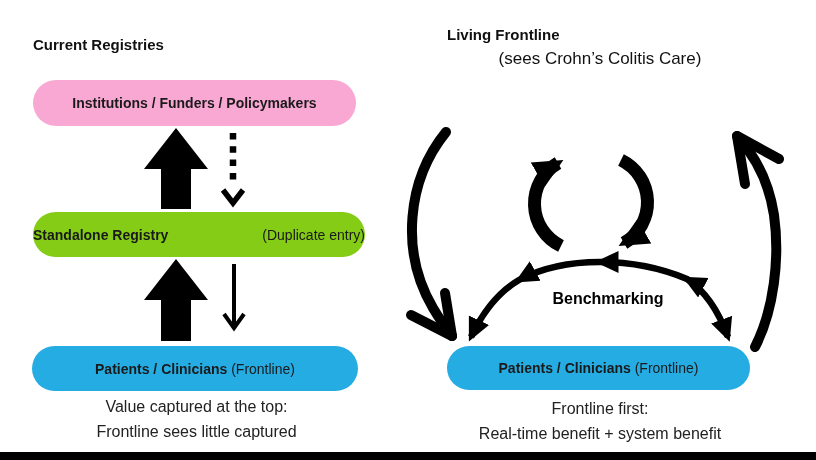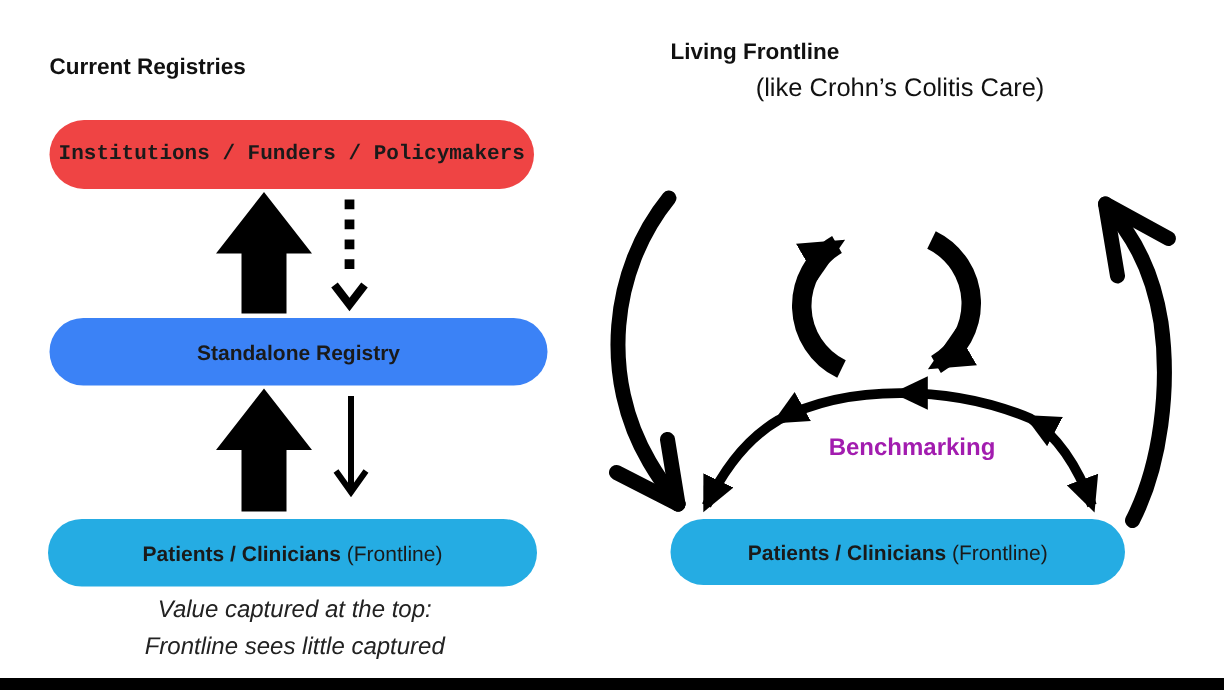--- a/index.html
+++ b/index.html
@@ -17,25 +17,25 @@
     position:absolute;z-index:1;border-radius:23px;display:flex;align-items:center;justify-content:center;
     font-size:14px;color:#1a1a1a;white-space:pre;
   }
   .pill .b{font-weight:bold;}
   .pill .n{font-weight:400;}
   .pill-orange{left:33px;top:80px;width:323px;height:46px;}
   .pill-green{left:33px;top:212px;width:332px;height:45px;}
   .pill-blue-left{left:32px;top:346px;width:326px;height:45px;}
   .pill-yellow{left:450px;top:88px;width:297px;height:44px;}
   .pill-blue-right{left:447px;top:346px;width:303px;height:44px;}
-  .caption{position:absolute;z-index:3;text-align:center;font-size:16px;line-height:25px;color:#222;font-style:italic;}
+  .caption{position:absolute;z-index:3;text-align:center;font-size:16px;line-height:25px;color:#222;}
   .caption-left{left:33px;top:394px;width:327px;}
   .caption-right{left:447px;top:396px;width:306px;}
   .cycle-label{position:absolute;z-index:3;left:508px;top:290px;width:200px;text-align:center;
-    font-size:16px;font-weight:bold;color:#a21caf;}
+    font-size:16px;font-weight:bold;color:#000000;}
   .bottom-bar{position:absolute;z-index:4;left:0;top:452px;width:816px;height:8px;}
 </style>
 </head>
 <body>
 
 <div class="canvas">
 
   <svg class="overlay" width="816" height="460" viewBox="0 0 816 460" aria-hidden="true">
     <defs>
       <marker id="triCycle" viewBox="0 0 10 10" refX="7.5" refY="5" orient="auto" markerUnits="strokeWidth" markerWidth="2.4" markerHeight="2.4">
@@ -67,42 +67,46 @@
       <path d="M737,136 L779,159"></path>
       <path d="M737,136 L745,184"></path>
     </g>
     <path d="M561,246 A47,47 0 0 1 558,163" stroke="#000" fill="none" stroke-width="13" marker-end="url(#triCycle)"></path>
     <path d="M621,160 A47,47 0 0 1 624,243" stroke="#000" fill="none" stroke-width="13" marker-end="url(#triCycle)"></path>
     <path d="M728,337 Q713,296 687,279 Q647,262 600,262 Q553,262 519,280 Q490,297 471,337" stroke="#000" fill="none" stroke-width="6.5" marker-start="url(#triBench)" marker-mid="url(#triBench)" marker-end="url(#triBench)"></path>
   </svg>
 
   <div class="title left-title">Current Registries</div>
 
-  <div class="pill pill-orange" style="background: #ef4444; font-family: Liberation Mono, monospace;">
+  <div class="pill pill-orange" style="background: #f9a8d4;">
     <span class="b">Institutions / Funders / Policymakers</span><span class="n"></span>
   </div>
 
-  <div class="pill pill-green" style="background: #3b82f6;">
-    <span class="b">Standalone Registry</span>
+  <div class="pill pill-green" style="background: #84cc16; justify-content: space-between;">
+    <span class="b">Standalone Registry</span><span class="n"> (Duplicate entry)</span>
   </div>
 
   <div class="pill pill-blue-left" style="background: rgb(37, 172, 227);">
     <span class="b">Patients / Clinicians</span><span class="n"> (Frontline)</span>
   </div>
 
   <div class="caption caption-left">
     <div>Value captured at the top:</div>
     <div>Frontline sees little captured</div>
   </div>
 
   <div class="title right-title">Living Frontline</div>
-  <div class="right-subtitle">(like Crohn’s Colitis Care)</div>
+  <div class="right-subtitle">(sees Crohn’s Colitis Care)</div>
 
 
   <div class="cycle-label">Benchmarking</div>
 
   <div class="pill pill-blue-right" style="background: rgb(37, 172, 227);">
     <span class="b">Patients / Clinicians</span><span class="n"> (Frontline)</span>
   </div>
 
+  <div class="caption caption-right">
+    <div>Frontline first:</div>
+    <div>Real-time benefit + system benefit</div>
+  </div>
 
   <div class="bottom-bar" style="background: rgb(0, 0, 0);"></div>
 </div>
 
 </body></html>

